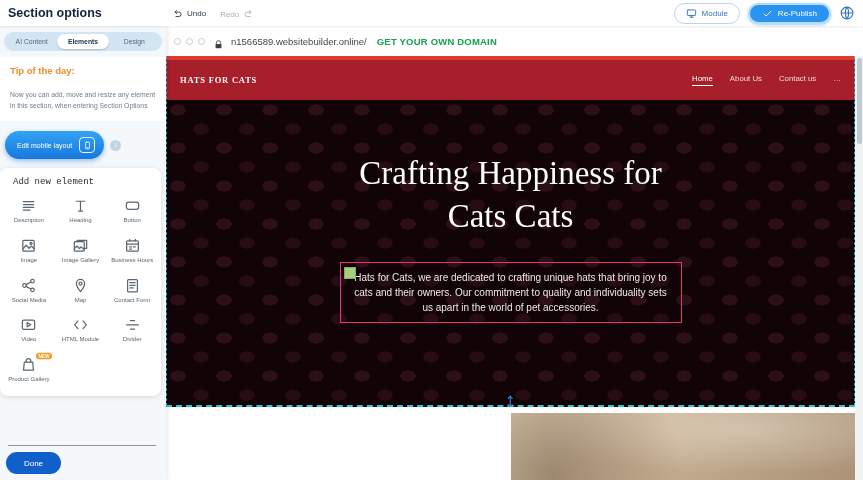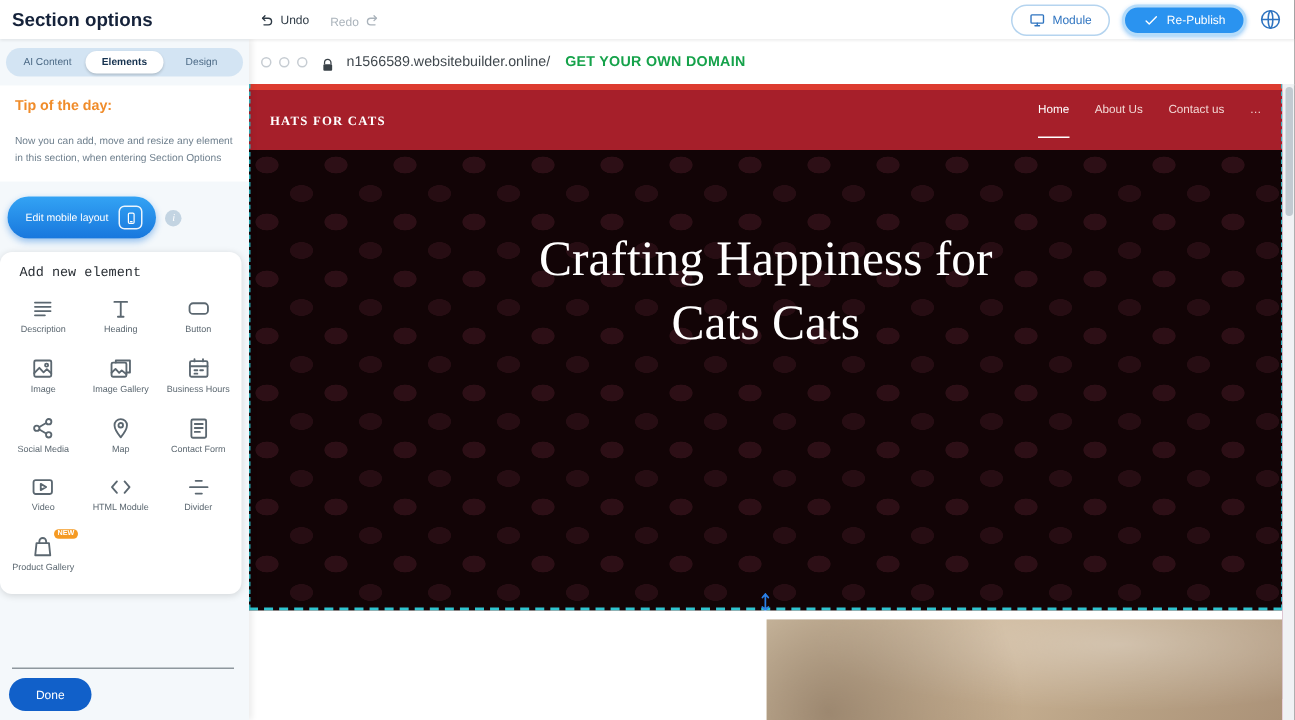--- a/index.html
+++ b/index.html
@@ -50,21 +50,21 @@
   .lock-icon{width:11px;height:11px;color:#3a4248;margin-left:3px;}
   .lock-icon svg{width:11px;height:11px;stroke:currentColor;stroke-width:1.4;fill:none;}
   .url-text{font-size:9.5px;color:#40484e;margin-left:2px;}
   .domain-cta{font-size:9.5px;color:#15a24a;font-weight:bold;margin-left:5px;letter-spacing:.2px;cursor:pointer;text-decoration:none;}
 
   .site{position:absolute;top:30px;left:0;right:8px;bottom:0;overflow:hidden;background:#ec4899;}
   .red-strip{height:4px;background:#dc3b30;}
   .site-header{height:40px;background:#a61f2a;display:flex;align-items:center;padding:0 14px;}
   .site-logo{color:#fff;font-family:"Liberation Serif",serif;font-size:8.5px;font-weight:bold;letter-spacing:.8px;cursor:pointer;}
   .site-nav{margin-left:auto;display:flex;gap:17px;align-items:center;}
-  .nav-item{color:#f2d7d4;font-size:7.8px;cursor:pointer;padding-bottom:14px;border-bottom:1.5px solid transparent;}
+  .nav-item{color:#f2d7d4;font-size:7.8px;cursor:pointer;padding-bottom:2px;border-bottom:1.5px solid transparent;}
   .nav-item.active{color:#fff;border-bottom-color:#fff;}
 
   .hero{position:relative;height:366px;background-color:#120406;
     background-image:
       radial-gradient(ellipse 11px 8px at 12px 10px,#2d0f16 68%,transparent 72%),
       radial-gradient(ellipse 11px 8px at 35px 29px,#270d13 68%,transparent 72%);
     background-size:46px 38px;
     display:flex;flex-direction:column;align-items:center;}
   .hero-title{font-family:"Liberation Serif",serif;font-weight:normal;color:#fff;font-size:33px;line-height:1.3;text-align:center;margin:52px 0 0;cursor:pointer;}
   .hero-sub{font-family:"Liberation Serif",serif;color:#d6cccc;font-size:19px;margin-top:22px;cursor:pointer;}
@@ -287,20 +287,24 @@
             <span class="nav-item">Contact us</span>
             <span class="nav-item">…</span>
           </nav>
       </div>
 
       <div class="hero">
         <h1 class="hero-title">
           <span>Crafting Happiness for</span><br>
           <span>Cats Cats</span>
         </h1>
+        <div class="hero-text-box">
+          <span class="handle-green"></span>
+          <p class="hero-text">Hats for Cats, we are dedicated to crafting unique hats that bring joy to cats and their owners. Our commitment to quality and individuality sets us apart in the world of pet accessories.</p>
+        </div>
       </div>
 
       <div class="section-outline"></div>
 
       <div class="section-end">
         <div class="se-handle">
           <svg class="se-arrow" viewBox="0 0 18 18">
               <path d="M9 1.5v15M9 1.5L6.3 4.6M9 1.5l2.7 3.1M9 16.5l-2.7-3.1M9 16.5l2.7-3.1"></path>
             </svg>
           <span class="se-label">SECTION END</span>

